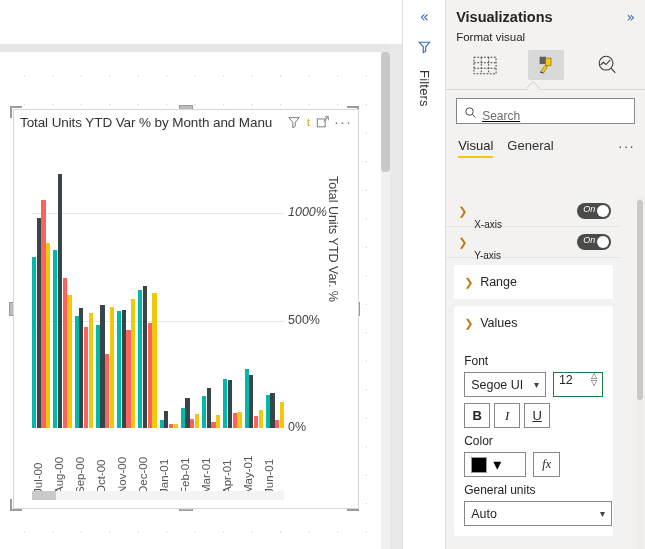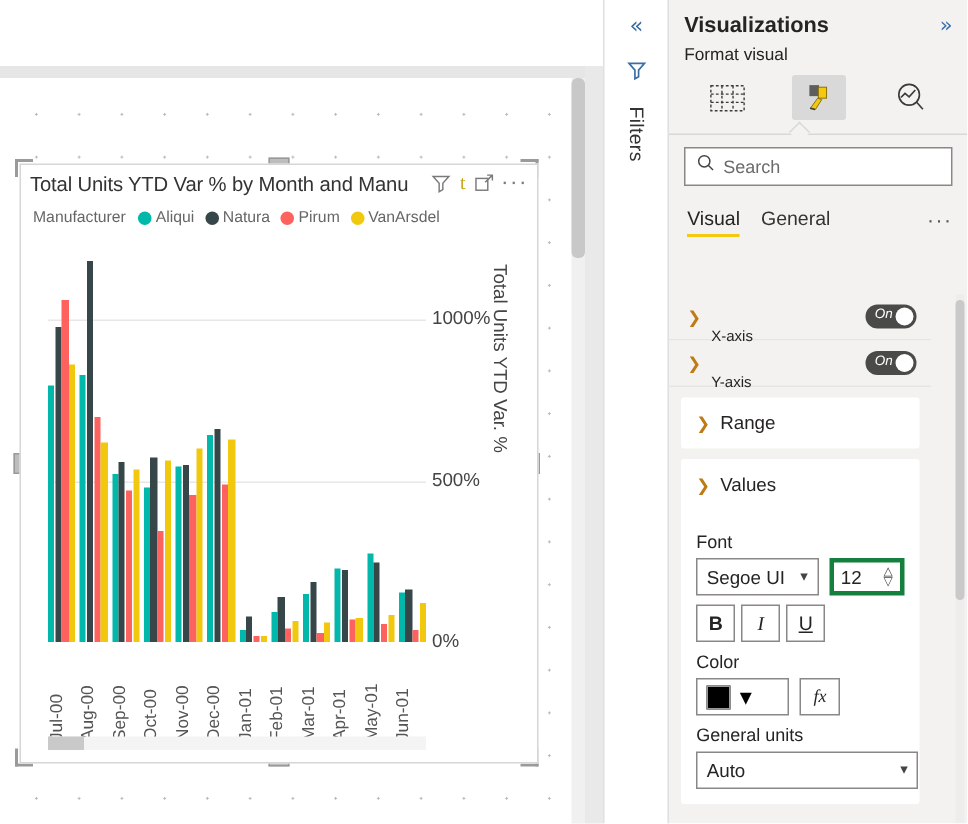--- a/index.html
+++ b/index.html
@@ -205,23 +205,23 @@
     position: relative; height: 8px; border-bottom: 1px solid #d8d8d8;
   }
   #tab-caret::after {
     content: ""; position: absolute; left: 82px; top: 1px;
     width: 9px; height: 9px; background: #f3f2f1;
     border-left: 1px solid #d8d8d8; border-top: 1px solid #d8d8d8;
     transform: rotate(45deg);
   }
   #search-row { padding: 8px 10px 4px 10px; }
   #search-box {
-    display: flex; align-items: center; gap: 5px;
+    display: flex; align-items: flex-end; gap: 5px;
     background: #ffffff; border: 1px solid #8a8886;
-    height: 26px; padding: 0 7px;
+    height: 26px; padding: 0 7px; text-decoration: underline;
   }
   #search-text { font-size: 12px; color: #6b6b6b; }
 
   #sub-tabs {
     display: flex; align-items: flex-end; gap: 14px;
     padding: 8px 10px 0 12px; height: 30px;
   }
   .sub-tab {
     font-size: 13px; color: #333333; cursor: pointer;
     padding-bottom: 5px; position: relative;
@@ -279,22 +279,22 @@
   .ctrl-row { display: flex; align-items: center; gap: 7px; }
   .select {
     display: flex; align-items: center; justify-content: space-between;
     border: 1px solid #8a8886; background: #ffffff;
     height: 25px; padding: 0 6px; font-size: 12.5px; color: #252423;
     cursor: pointer;
   }
   .select .caret { color: #444444; font-size: 10px;
     font-family: "DejaVu Sans", sans-serif; }
   .spinner {
-    display: flex; align-items: center; justify-content: space-between;
-    border: 3px solid #15803d; background: #ffffff;
+    display: flex; justify-content: space-between;
+    border: 1px solid #15803d; background: #ffffff;
     height: 25px; width: 56px; padding: 0 5px;
     font-size: 12.5px; color: #252423; cursor: pointer;
   }
   .spin-arrows {
     display: flex; flex-direction: column; gap: 1px; line-height: 6px;
     font-size: 8px; color: #444444; font-family: "DejaVu Sans", sans-serif;
   }
   .style-btns { display: flex; gap: 4px; margin-top: 6px; }
   .style-btn {
     width: 26px; height: 25px; border: 1px solid #8a8886; background: #fff;
@@ -362,39 +362,20 @@
           <span>
             <svg class="vicon" viewBox="0 0 16 16" fill="none" stroke="#7a7a7a" stroke-width="1.1">
               <rect x="1.5" y="4.5" width="9" height="9"></rect>
               <path d="M8.5 7.5l5.5-5.5M10 2h4v4"></path>
             </svg>
           </span>
           <span class="vicon-dots">···</span>
         </div>
       </div>
 
-      <div id="legend">
-        <span id="legend-title">Manufacturer</span>
-        <span class="legend-item">
-          <span class="legend-dot" style="background:#01B8AA"></span>
-          <span class="legend-label">Aliqui</span>
-        </span>
-        <span class="legend-item">
-          <span class="legend-dot" style="background:#374649"></span>
-          <span class="legend-label">Natura</span>
-        </span>
-        <span class="legend-item">
-          <span class="legend-dot" style="background:#FD625E"></span>
-          <span class="legend-label">Pirum</span>
-        </span>
-        <span class="legend-item">
-          <span class="legend-dot" style="background:#F2C80F"></span>
-          <span class="legend-label">VanArsdel</span>
-        </span>
-      </div>
 
       <div id="plot-wrap">
         <div id="plot">
           <div id="gridlines">
               <div class="gridline" style="top: 150.5px;"></div>
               <div class="gridline" style="top: 43px;"></div>
             </div>
           <div id="bars">
               <div class="cluster">
                 <div class="bar" style="height: 170.925px; background: rgb(1, 184, 170);"></div>
@@ -466,21 +447,21 @@
                 <div class="bar" style="height: 33.325px; background: rgb(1, 184, 170);"></div>
                 <div class="bar" style="height: 35.475px; background: rgb(55, 70, 73);"></div>
                 <div class="bar" style="height: 7.525px; background: rgb(253, 98, 94);"></div>
                 <div class="bar" style="height: 25.8px; background: rgb(242, 200, 15);"></div>
               </div>
             </div>
         </div>
         <div id="yaxis">
             <div class="ytick" style="top: 254px;">0%</div>
             <div class="ytick" style="top: 146.5px;">500%</div>
-            <div class="ytick" style="top: 39px;">1000%</div>
+            <div class="ytick" style="top: 39px; font-style: italic;">1000%</div>
           </div>
         <div id="yaxis-title">Total Units YTD Var. %</div>
         <div id="xaxis">
             <div class="xtick">Jul-00</div>
             <div class="xtick">Aug-00</div>
             <div class="xtick">Sep-00</div>
             <div class="xtick">Oct-00</div>
             <div class="xtick">Nov-00</div>
             <div class="xtick">Dec-00</div>
             <div class="xtick">Jan-01</div>

